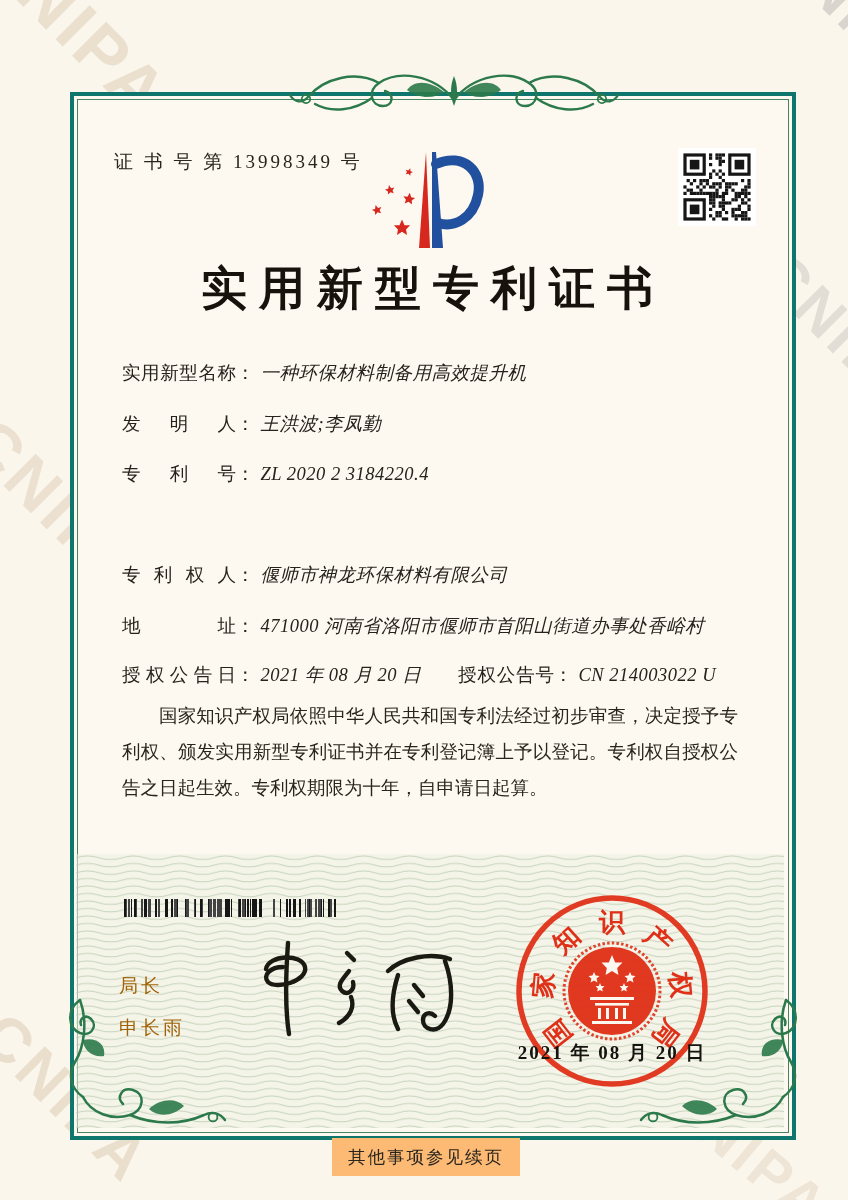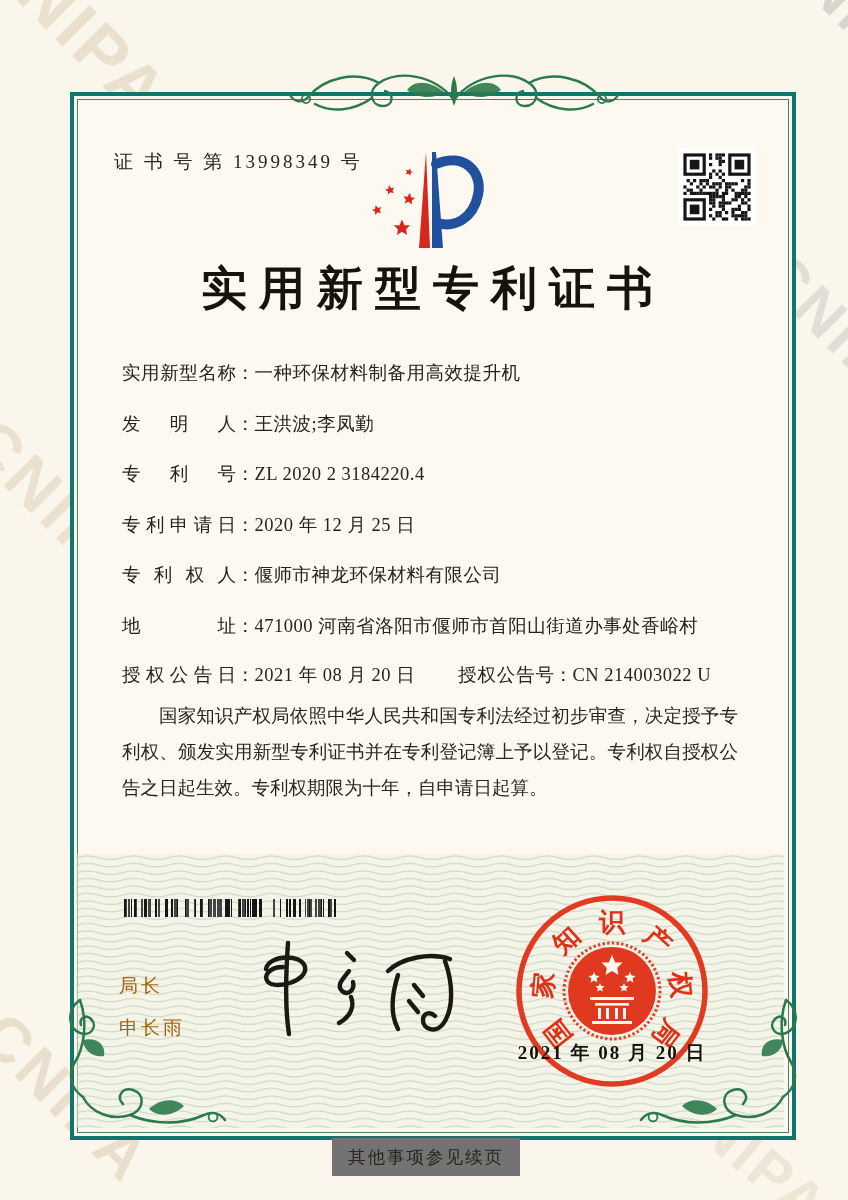--- a/index.html
+++ b/index.html
@@ -12,36 +12,36 @@
   .frame-inner{position:absolute;left:3px;top:3px;right:3px;bottom:3px;border:1px solid #44845f;}
   .guilloche{position:absolute;left:2px;top:758px;}
   .certno{position:absolute;left:40px;top:53px;font-size:19px;letter-spacing:3px;color:#2a261e;}
   .logo{position:absolute;left:292px;top:52px;}
   .qr{position:absolute;left:604px;top:52px;}
   .title{position:absolute;left:0;top:162px;width:100%;text-align:center;
          font-size:46px;font-weight:700;letter-spacing:12px;color:#17130c;}
   .row{position:absolute;left:48px;width:640px;height:26px;font-size:18.5px;white-space:nowrap;}
   .lbl{display:inline-block;width:114px;text-align:justify;text-align-last:justify;vertical-align:bottom;}
   .colon{display:inline-block;}
-  .val{letter-spacing:0.5px;}
+  .val{margin-left:6px;letter-spacing:0.5px;font-style:italic;}
   .grant2{position:absolute;left:336px;top:0;}
   .grant2 .lbl{width:96px;}
   .paras{position:absolute;left:48px;top:602px;width:616px;font-size:18.5px;
          line-height:36px;text-align:justify;color:#29251d;}
   .paras p{margin:0;text-indent:2em;}
   .barcode{position:absolute;left:50px;top:803px;}
   .signoff{position:absolute;left:45px;top:877px;font-size:19px;letter-spacing:3px;color:#a16207;}
   .signoff div{margin-bottom:16px;}
   .autograph{position:absolute;left:178px;top:835px;}
   .seal{position:absolute;left:438px;top:795px;}
   .sealdate{position:absolute;left:438px;top:944px;width:200px;text-align:center;
             font-size:19px;font-weight:700;letter-spacing:2px;color:#15130e;z-index:5;}
   .pageno{position:absolute;left:0;top:998px;width:100%;text-align:center;
           font-size:16.5px;letter-spacing:3px;color:#2a261e;}
-  .contnote{position:absolute;left:332px;top:1138px;background:#737373;
+  .contnote{position:absolute;left:332px;top:1138px;background:#fdba74;
             padding:7px 16px;font-size:17.5px;letter-spacing:2px;color:#2a261e;}
   .orn{position:absolute;pointer-events:none;}
 </style>
 </head>
 <body>
 
 <div class="page">
 
   <span class="wm" style="left:-42px;top:-16px;font-size:70px;color:rgba(214,196,170,0.45);transform:rotate(45deg);">CNIPA</span>
   <span class="wm" style="left:756px;top:-22px;font-size:58px;color:rgba(130,130,130,0.28);transform:rotate(45deg);">CNIPA</span>
@@ -226,23 +226,20 @@
 
     <div class="row" style="top:264px">
       <span class="lbl">实用新型名称</span><span class="colon">：</span><span class="val">一种环保材料制备用高效提升机</span>
     </div>
     <div class="row" style="top:315px">
       <span class="lbl">发明人</span><span class="colon">：</span><span class="val">王洪波;李凤勤</span>
     </div>
     <div class="row" style="top:365px">
       <span class="lbl">专利号</span><span class="colon">：</span><span class="val">ZL 2020 2 3184220.4</span>
     </div>
-    <div class="row" style="top:416px">
-      <span class="lbl">专利申请日</span><span class="colon">：</span><span class="val">2020 年 12 月 25 日</span>
-    </div>
     <div class="row" style="top:466px">
       <span class="lbl">专利权人</span><span class="colon">：</span><span class="val">偃师市神龙环保材料有限公司</span>
     </div>
     <div class="row" style="top:517px">
       <span class="lbl">地址</span><span class="colon">：</span><span class="val">471000 河南省洛阳市偃师市首阳山街道办事处香峪村</span>
     </div>
     <div class="row" style="top:566px">
       <span class="lbl">授权公告日</span><span class="colon">：</span><span class="val">2021 年 08 月 20 日</span>
       <span class="grant2">
         <span class="lbl">授权公告号</span><span class="colon">：</span><span class="val">CN 214003022 U</span>

